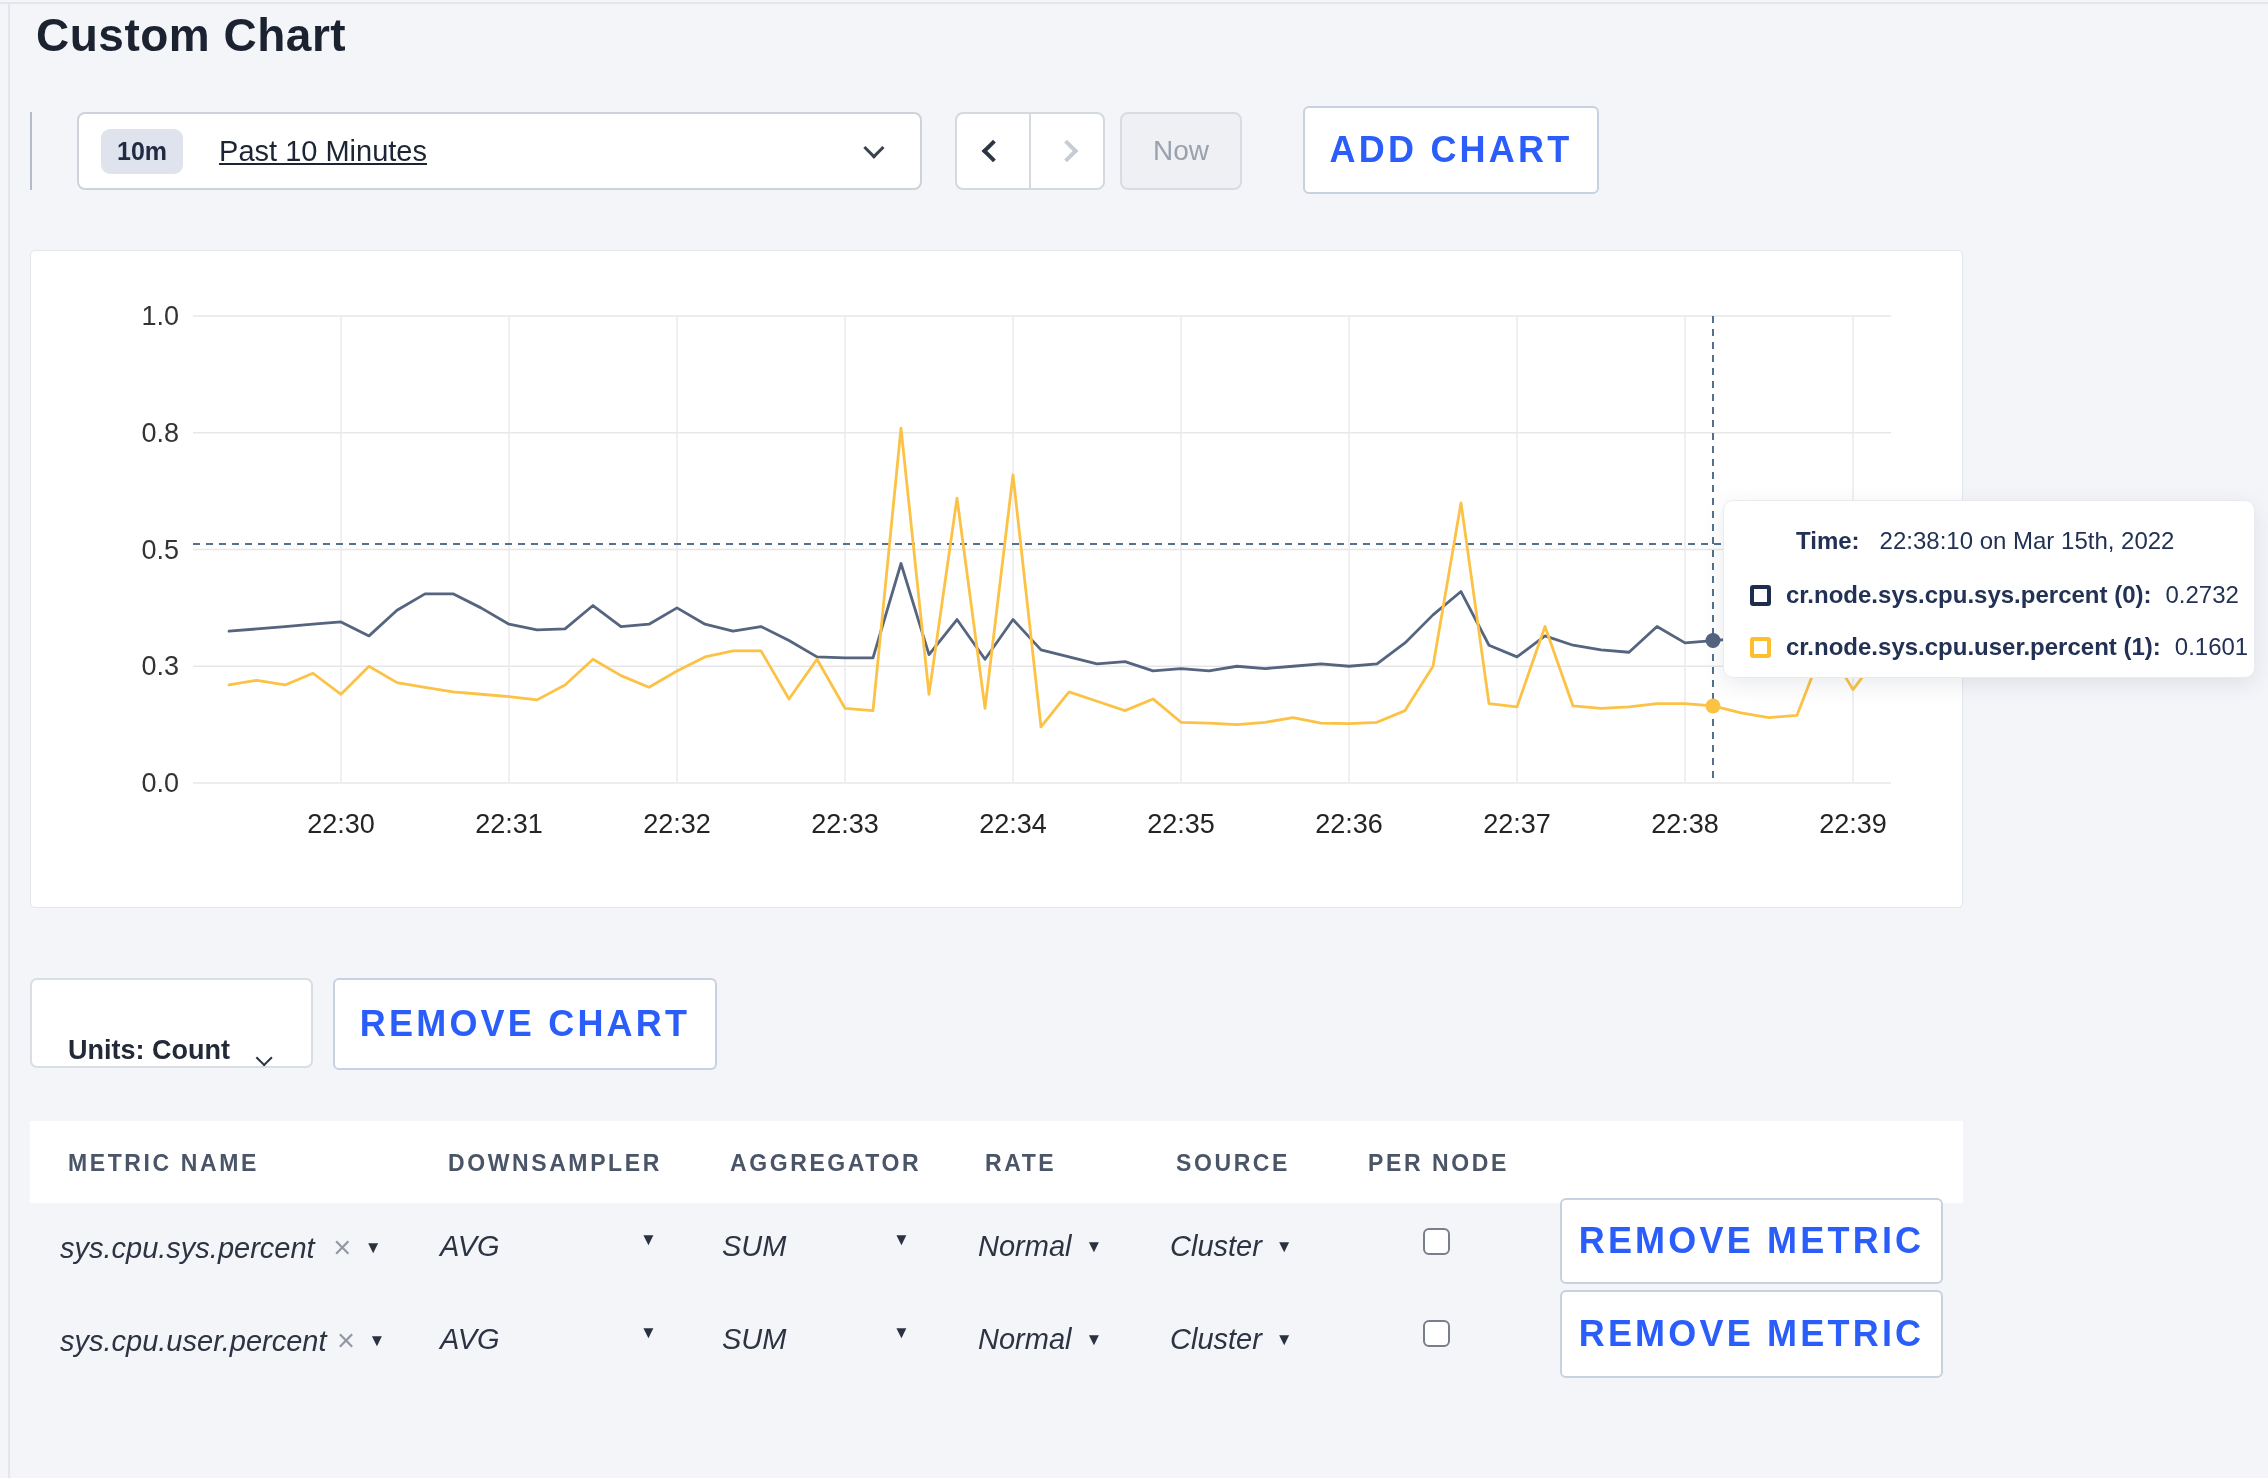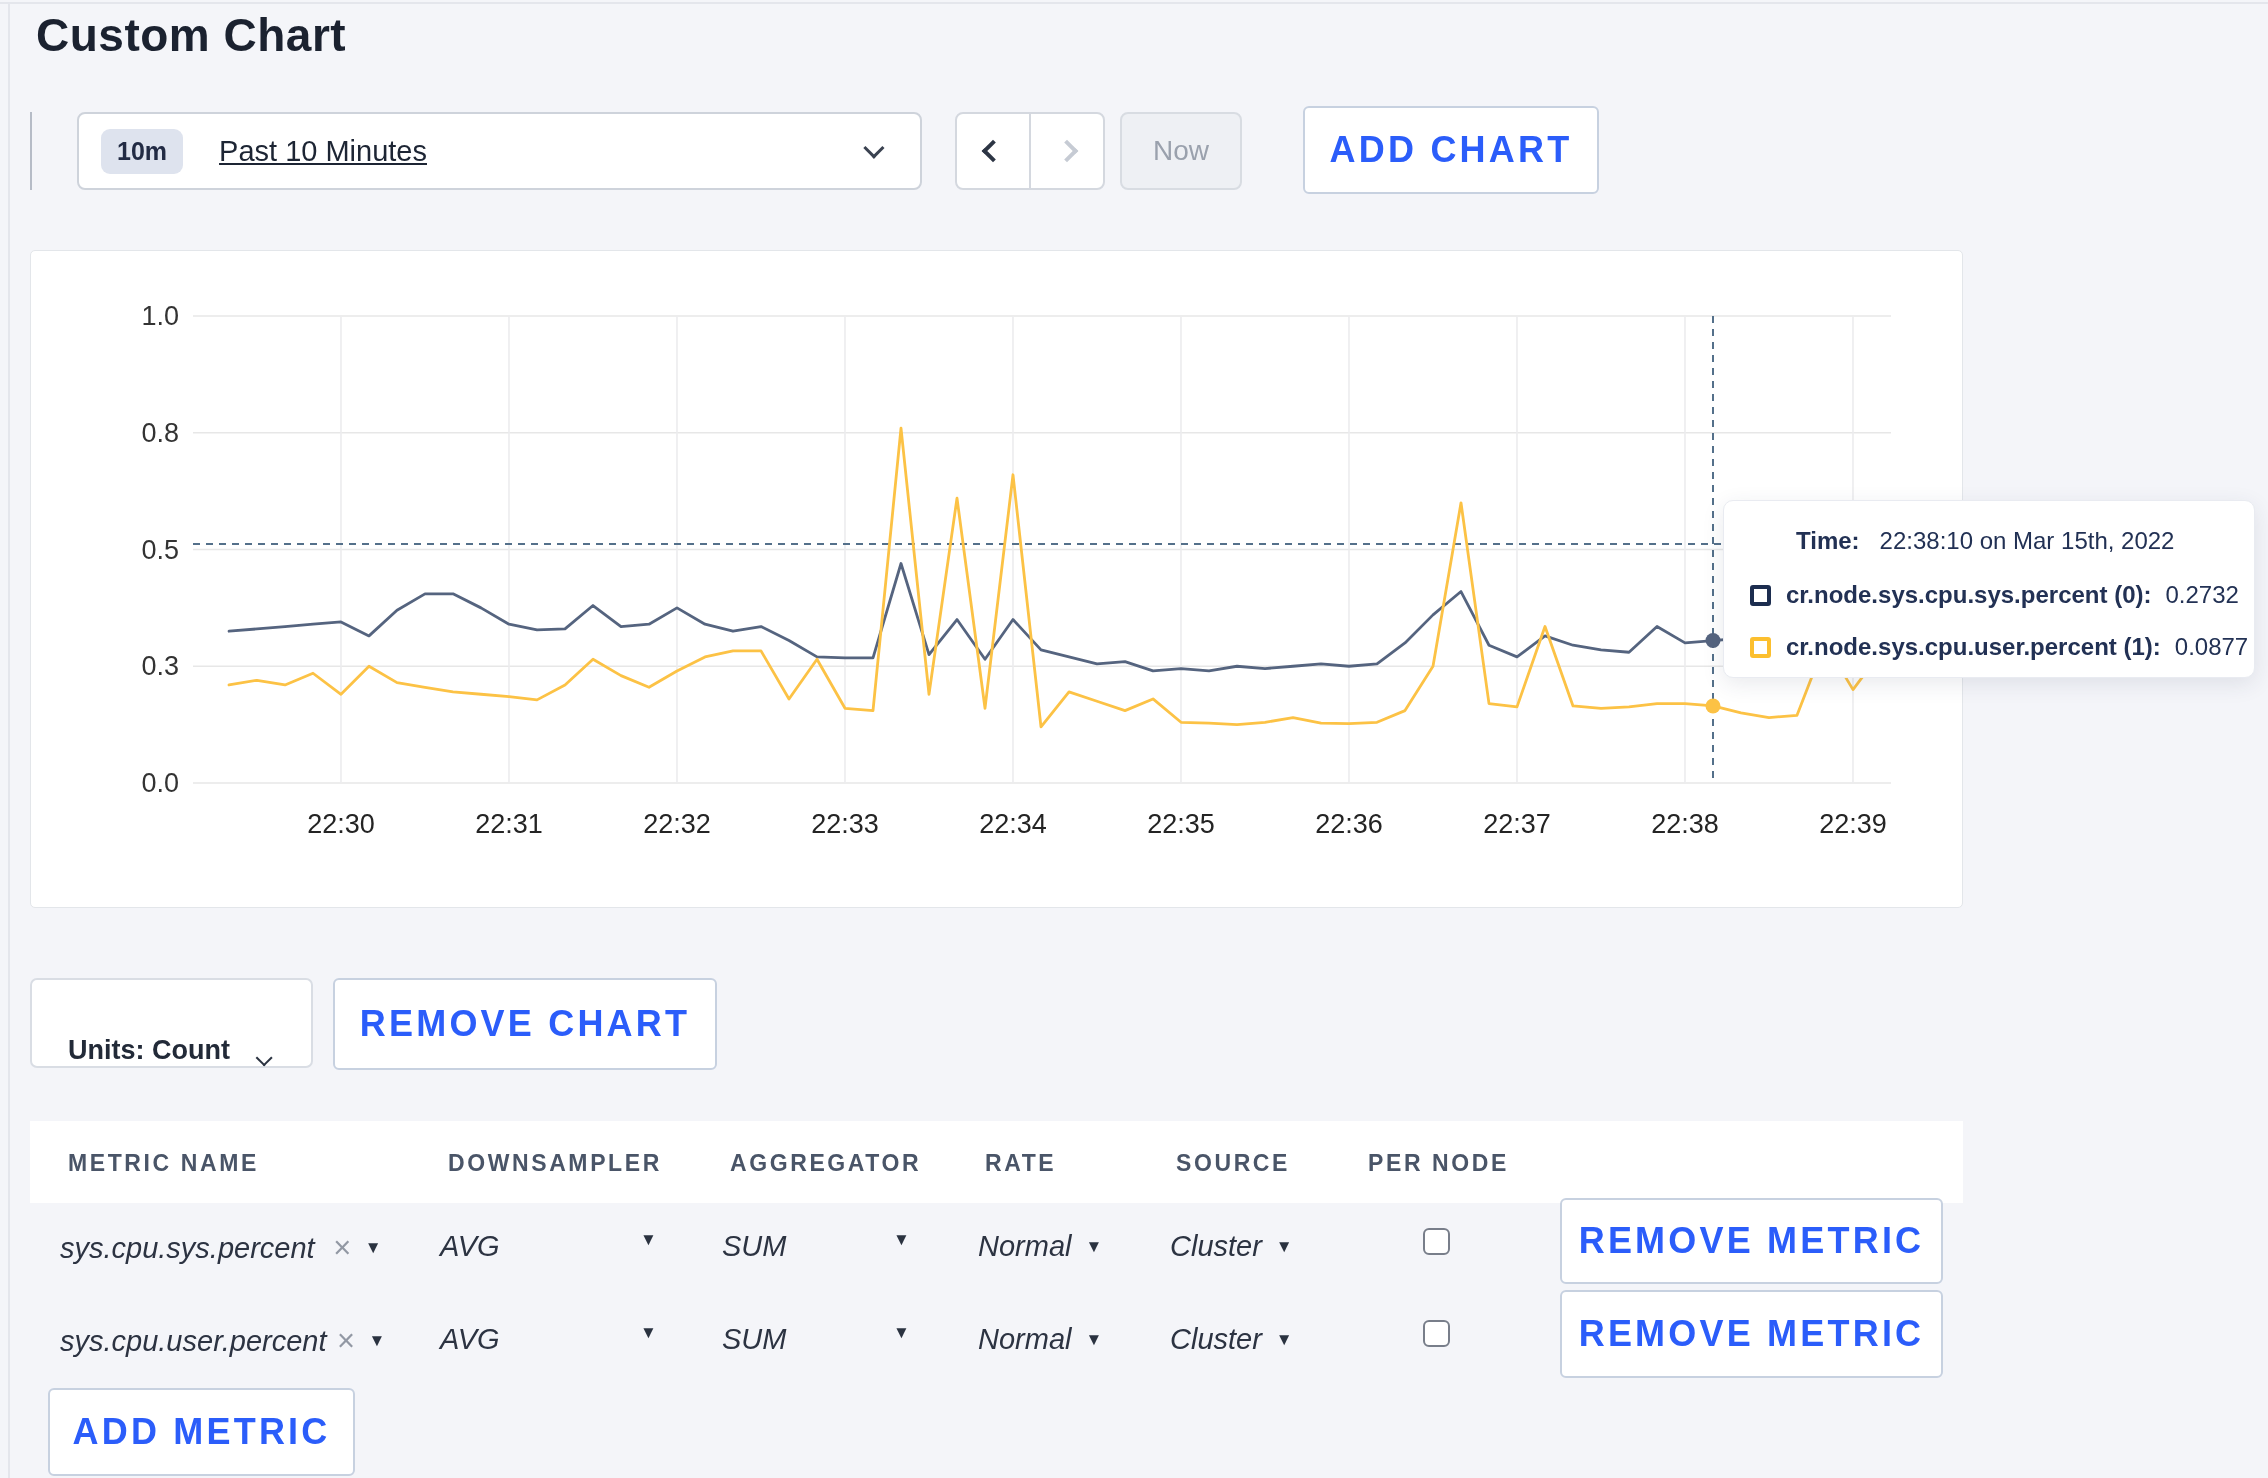--- a/index.html
+++ b/index.html
@@ -174,21 +174,21 @@
       <b>Time:</b><span>22:38:10 on Mar 15th, 2022</span>
     </div>
     <div class="tt-row r1">
       <span class="swatch navy"></span>
       <span class="tt-name">cr.node.sys.cpu.sys.percent (0):</span>
       <span class="tt-val">0.2732</span>
     </div>
     <div class="tt-row r2">
       <span class="swatch yellow"></span>
       <span class="tt-name">cr.node.sys.cpu.user.percent (1):</span>
-      <span class="tt-val">0.0877</span>
+      <span class="tt-val">0.1601</span>
     </div>
   </div>
 
   <div class="units-select">
     <span class="lbl">Units: Count</span>
     <span class="chev"></span>
   </div>
   <div class="btn-blue remove-chart">REMOVE CHART</div>
 
   <div class="mt-headband"></div>
@@ -248,14 +248,13 @@
       <span>Normal</span>
       <span class="tri">▼</span>
     </div>
   <div class="cell" style="left:1170px;top:1323px;">
       <span>Cluster</span>
       <span class="tri">▼</span>
     </div>
   <span class="checkbox" style="left:1423px;top:1320px;"></span>
   <div class="btn-blue rm-btn" style="top:1290px;height:88px;">REMOVE METRIC</div>
 
-  <div class="btn-blue add-metric">ADD METRIC</div>
 </div>
 
 </body></html>

